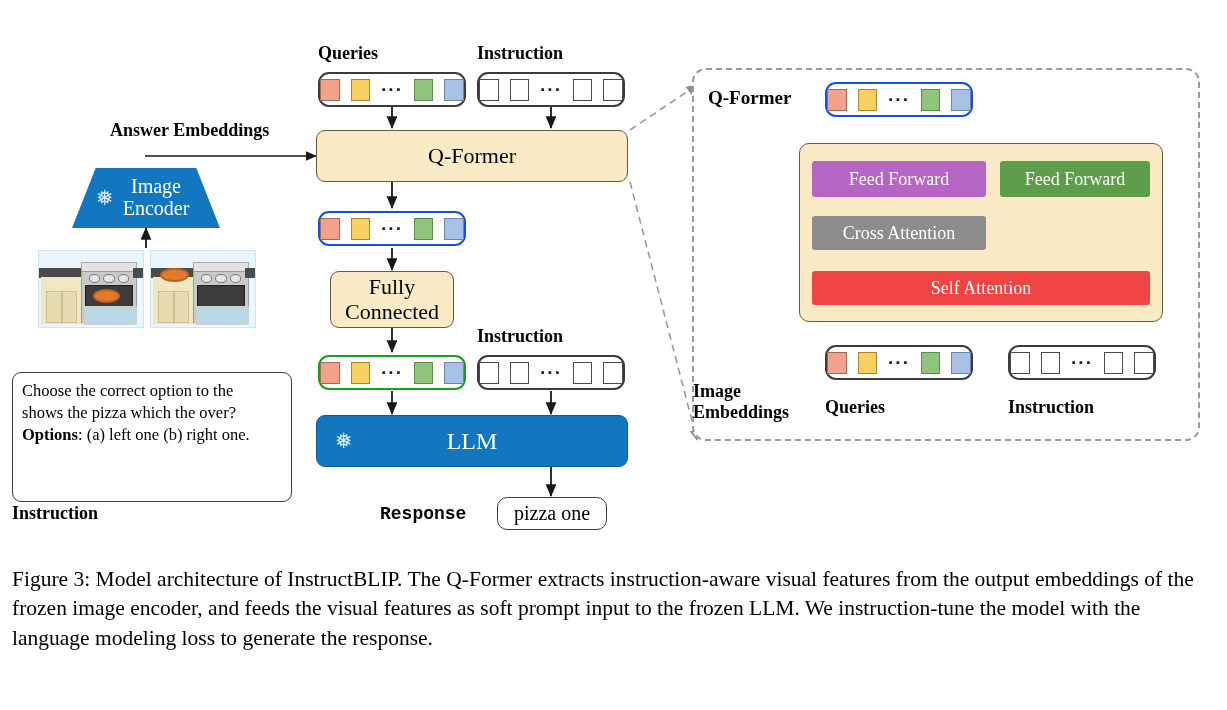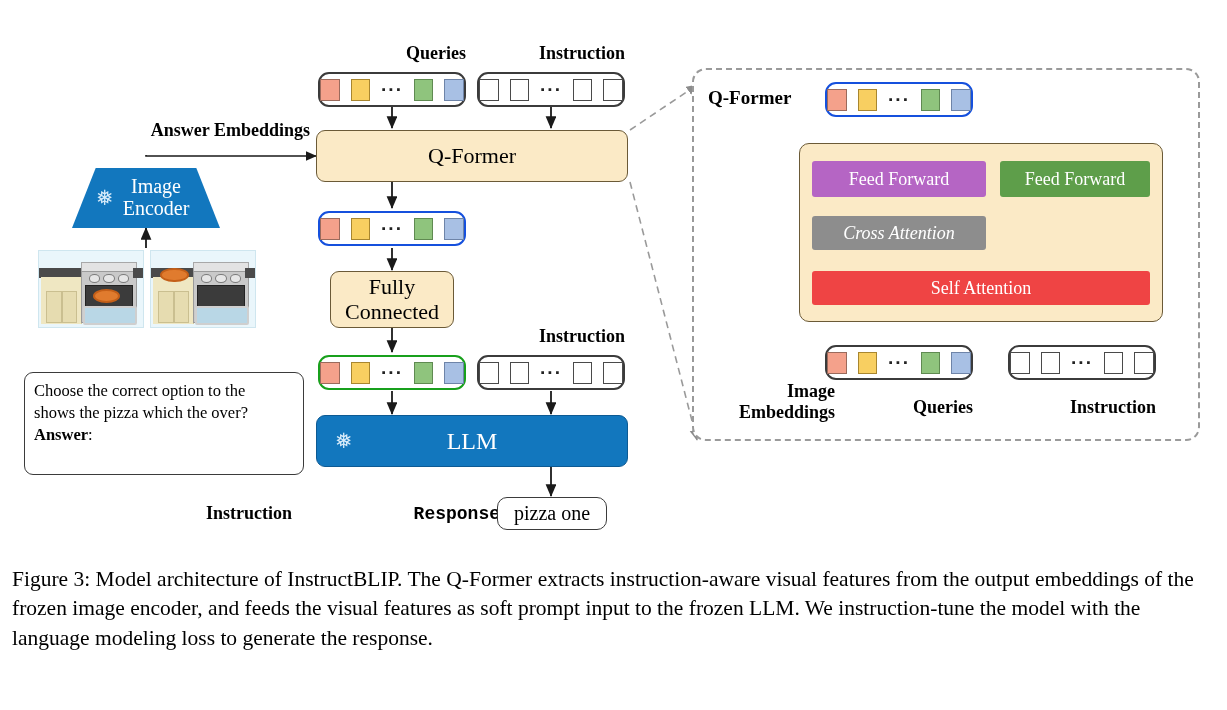--- a/index.html
+++ b/index.html
@@ -2,21 +2,21 @@
 <html><head>
 <meta charset="utf-8">
 <style>
   html,body{margin:0;padding:0;background:#ffffff;}
   body{width:1227px;height:710px;position:relative;overflow:hidden;
        font-family:"Liberation Serif", serif;color:#000;}
   .abs{position:absolute;}
 
   
   .lbl{font-family:"Liberation Serif",serif;font-weight:bold;font-size:18px;
-       color:#000;white-space:nowrap;text-align:right;}
+       color:#000;white-space:nowrap;text-align:left;}
 
   
   .tokrow{box-sizing:border-box;display:flex;align-items:center;justify-content:center;
           gap:11px;border:2px solid #3b3b3b;border-radius:11px;background:#fff;}
   .tokrow.blue{border-color:#1550dd;}
   .tokrow.green{border-color:#18a01c;}
   .tok{width:22px;height:22px;border:1.5px solid #5a5a5a;box-sizing:border-box;}
   .tok.c1{background:#f4a18b;border-color:#9a6a5c;}
   .tok.c2{background:#f8cf61;border-color:#a8862f;}
   .tok.c3{background:#8fc47d;border-color:#5f8a51;}
@@ -224,25 +224,25 @@
 </div>
 
 <div class="abs tokrow" style="left:477px;top:355px;width:148px;height:35px;">
   <span class="tok empty"></span>
   <span class="tok empty"></span>
   <span class="dots">···</span>
   <span class="tok empty"></span>
   <span class="tok empty"></span>
 </div>
 
-<div class="abs prompt" style="left:12px;top:372px;width:280px;height:103px;margin-left:12px;">
+<div class="abs prompt" style="left:12px;top:372px;width:280px;height:130px;">
   <div>Choose the correct option to the</div>
   <div>shows the pizza which the over?</div>
   <div>
-    <b>Answer</b><span>:</span>
+    <b>Options</b><span>: (a) left one (b) right one.</span>
   </div>
 </div>
 
 <div class="abs llm" style="left:316px;top:415px;width:312px;height:52px;">
   <span class="snow" style="position:absolute;left:18px;top:15px;">❅</span>
   <span>LLM</span>
 </div>
 
 <div class="abs lbl" style="left:12px;top:503px;width:280px;">Instruction</div>
 
@@ -266,21 +266,21 @@
 <div class="abs innerbox" style="left:799px;top:143px;width:364px;height:179px;"></div>
 
 <div class="abs opbox op-ff-p" style="left:812px;top:161px;width:174px;height:36px;">
   <span>Feed Forward</span>
 </div>
 
 <div class="abs opbox op-ff-g" style="left:1000px;top:161px;width:150px;height:36px;">
   <span>Feed Forward</span>
 </div>
 
-<div class="abs opbox op-ca" style="left:812px;top:216px;width:174px;height:34px;font-style:italic;">
+<div class="abs opbox op-ca" style="left:812px;top:216px;width:174px;height:34px;">
   <span>Cross Attention</span>
 </div>
 
 <div class="abs opbox op-sa" style="left:812px;top:271px;width:338px;height:34px;">
   <span>Self Attention</span>
 </div>
 
 <div class="abs tokrow" style="left:825px;top:345px;width:148px;height:35px;">
   <span class="tok c1"></span>
   <span class="tok c2"></span>

